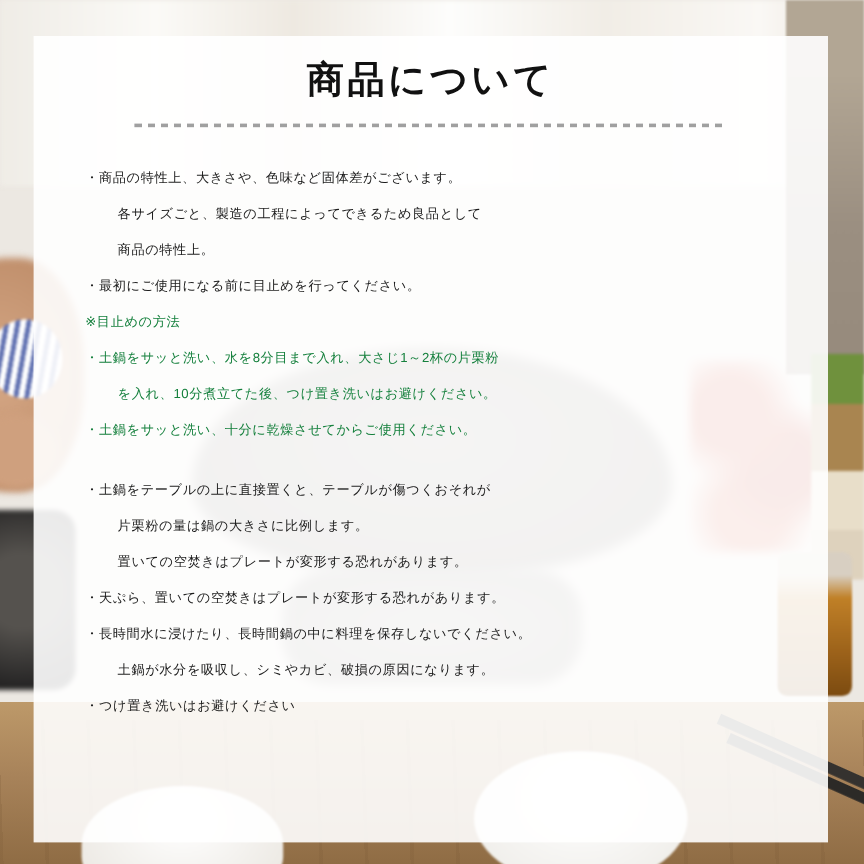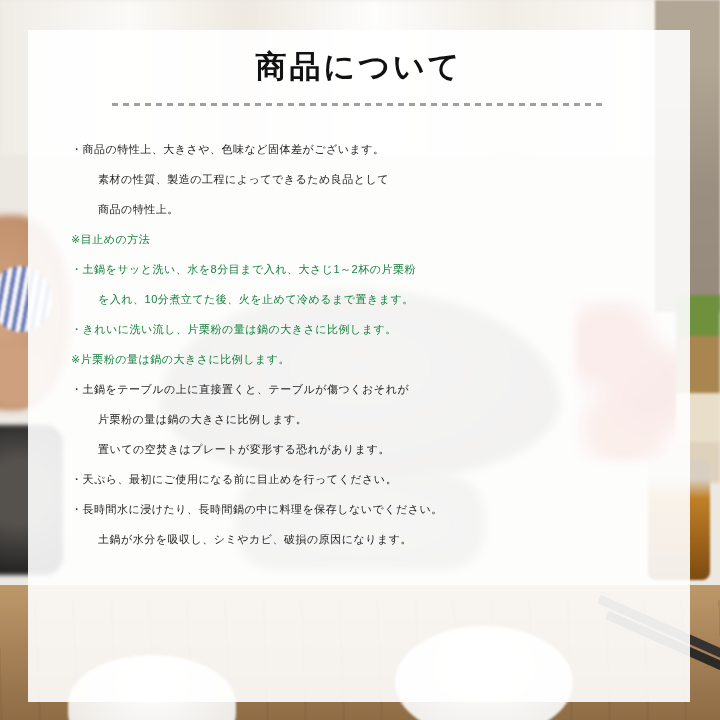--- a/index.html
+++ b/index.html
@@ -51,21 +51,21 @@
          background:rgba(255,255,255,0.9);}
   .title{margin:16px 0 12px;text-align:center;font-size:31px;font-weight:bold;
          letter-spacing:3px;color:#111;}
   .divider{width:494px;height:3px;margin:15px auto 0;
     background:repeating-linear-gradient(90deg,#a0a0a0 0 6px,transparent 6px 11px);}
   .notes{position:absolute;left:43px;top:104px;}
   .note-line{margin:0;font-size:11px;font-weight:normal;line-height:30px;
              color:#1c1c1c;white-space:nowrap;letter-spacing:.5px;}
   .note-line.red{color:#15803d;}
   .note-line.indent{padding-left:27px;}
-  .note-line.gap{}
+  .note-line.gap{margin-top:20px;}
 </style>
 </head>
 <body>
 
 <div class="stage">
 
   <div class="photo">
     <div class="ph-curtain"></div>
     <div class="ph-wall-right"></div>
     <div class="ph-arm"></div>
@@ -83,29 +83,30 @@
     <div class="ph-chop2"></div>
     <div class="ph-bowl-bl"></div>
     <div class="ph-bowl-bc"></div>
   </div>
 
   <div class="panel">
     <h1 class="title">商品について</h1>
     <div class="divider"></div>
     <div class="notes">
         <p class="note-line">・商品の特性上、大きさや、色味など固体差がございます。</p>
-        <p class="note-line indent">素材の性質、製造の工程によってできるため良品として</p>
+        <p class="note-line indent">各サイズごと、製造の工程によってできるため良品として</p>
         <p class="note-line indent">商品の特性上。</p>
+        <p class="note-line">・最初にご使用になる前に目止めを行ってください。</p>
         <p class="note-line red">※目止めの方法</p>
         <p class="note-line red">・土鍋をサッと洗い、水を8分目まで入れ、大さじ1～2杯の片栗粉</p>
-        <p class="note-line red indent">を入れ、10分煮立てた後、火を止めて冷めるまで置きます。</p>
-        <p class="note-line red">・きれいに洗い流し、片栗粉の量は鍋の大きさに比例します。</p>
-        <p class="note-line red">※片栗粉の量は鍋の大きさに比例します。</p>
+        <p class="note-line red indent">を入れ、10分煮立てた後、つけ置き洗いはお避けください。</p>
+        <p class="note-line red">・土鍋をサッと洗い、十分に乾燥させてからご使用ください。</p>
         <p class="note-line gap">・土鍋をテーブルの上に直接置くと、テーブルが傷つくおそれが</p>
         <p class="note-line indent">片栗粉の量は鍋の大きさに比例します。</p>
         <p class="note-line indent">置いての空焚きはプレートが変形する恐れがあります。</p>
-        <p class="note-line">・天ぷら、最初にご使用になる前に目止めを行ってください。</p>
+        <p class="note-line">・天ぷら、置いての空焚きはプレートが変形する恐れがあります。</p>
         <p class="note-line">・長時間水に浸けたり、長時間鍋の中に料理を保存しないでください。</p>
         <p class="note-line indent">土鍋が水分を吸収し、シミやカビ、破損の原因になります。</p>
+        <p class="note-line">・つけ置き洗いはお避けください</p>
       </div>
   </div>
 
 </div>
 
 </body></html>

